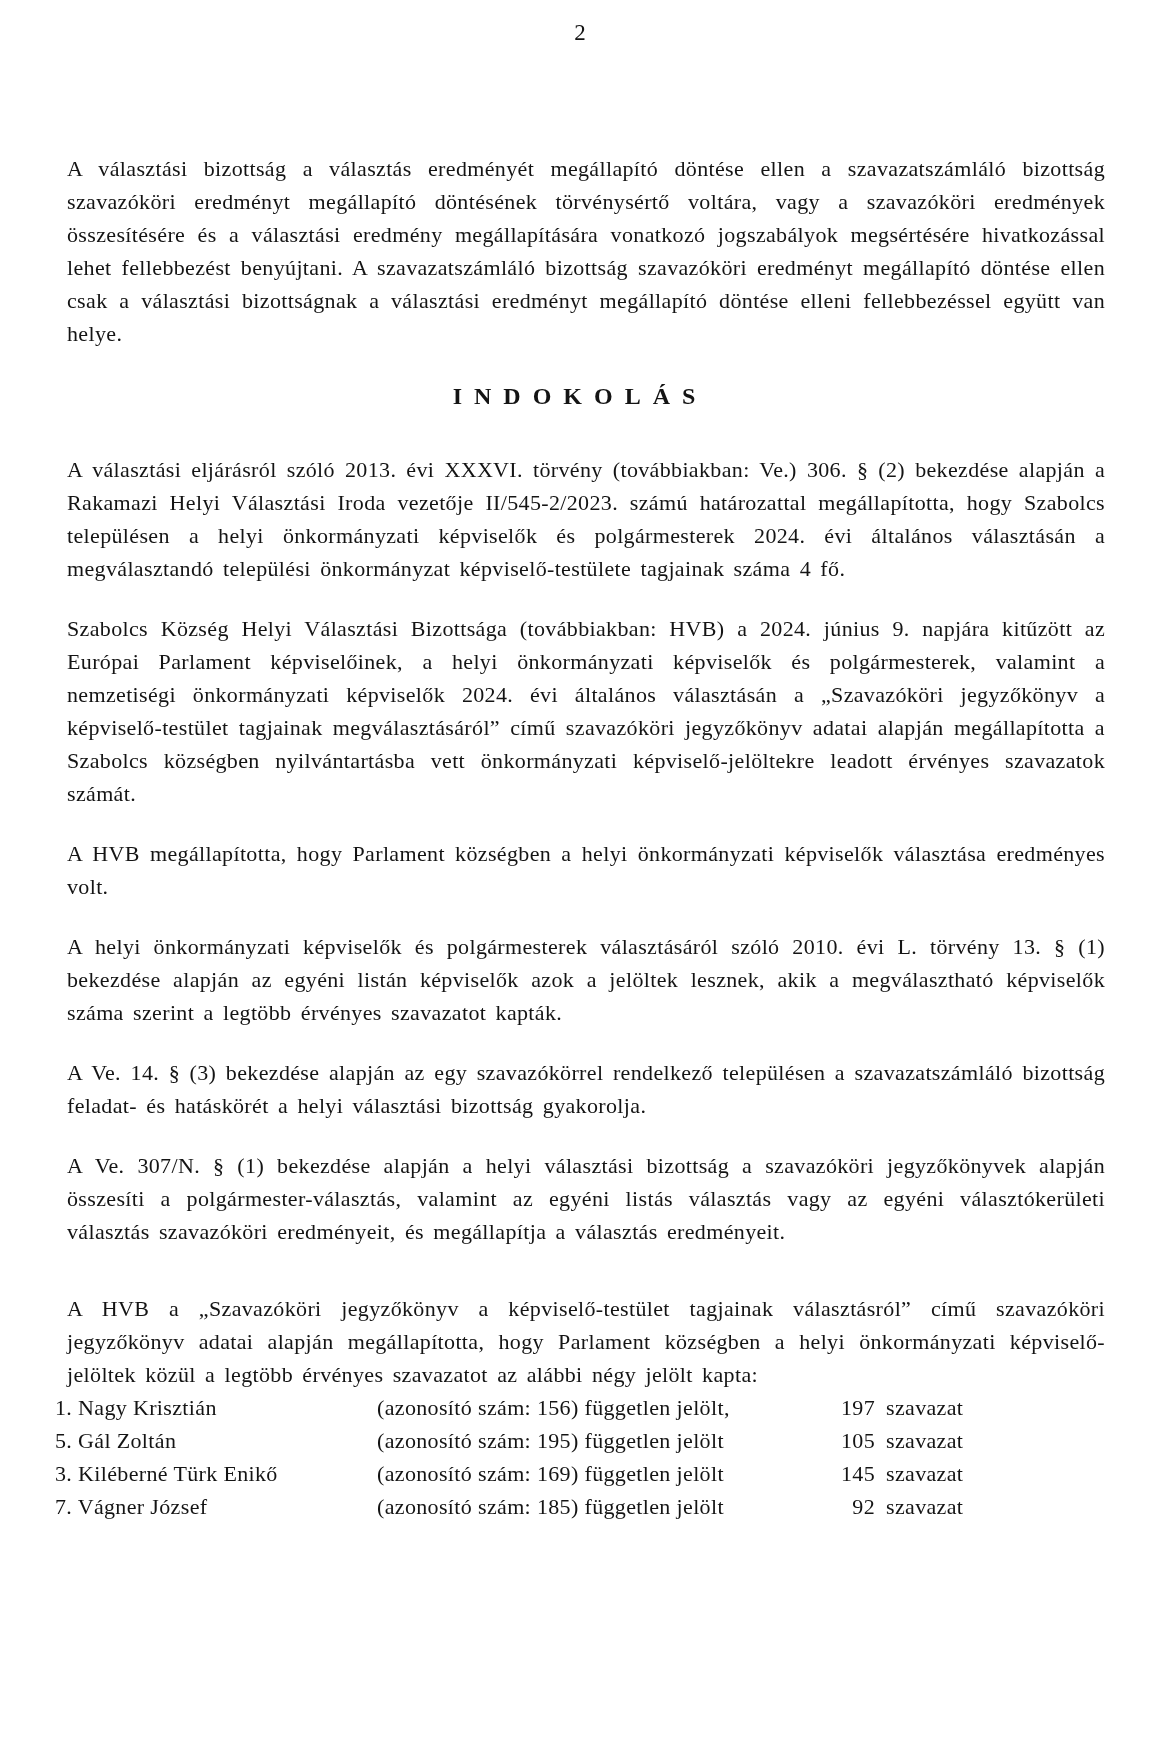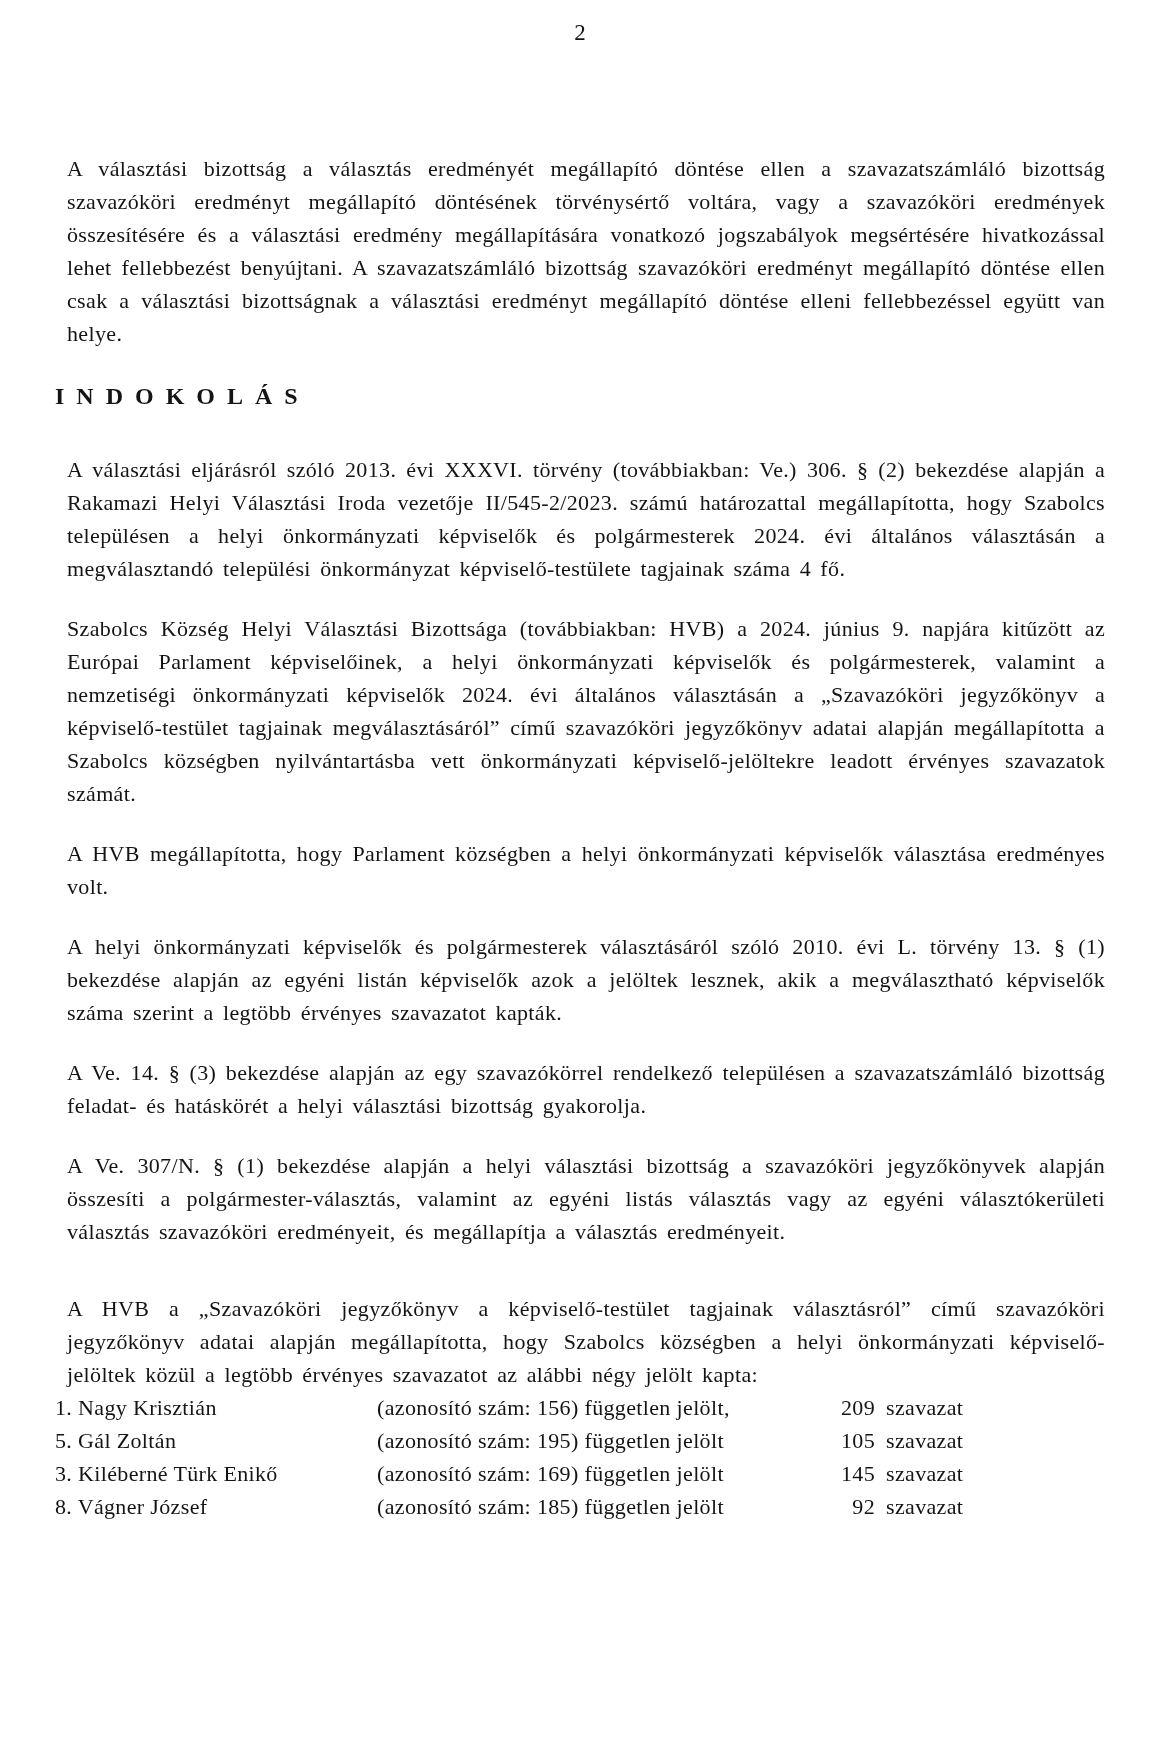--- a/index.html
+++ b/index.html
@@ -39,21 +39,21 @@
     text-align-last: left;
     margin: 0 0 27px 12px;
   }
   .para.tight-bottom {
     margin-bottom: 0;
   }
   .para.gap-large {
     margin-bottom: 44px;
   }
   .section-heading {
-    text-align: left;
+    text-align: center;
     font-weight: bold;
     font-size: 24px;
     line-height: 33px;
     letter-spacing: 12px;
     margin: 30px 0 40px 0;
   }
   .candidate-list {
     font-size: 22px;
     line-height: 33px;
     letter-spacing: 0.35px;
@@ -97,47 +97,47 @@
     <p class="para">Szabolcs Község Helyi Választási Bizottsága (továbbiakban: HVB) a 2024. június 9. napjára kitűzött az Európai Parlament képviselőinek, a helyi önkormányzati képviselők és polgármesterek, valamint a nemzetiségi önkormányzati képviselők 2024. évi általános választásán a „Szavazóköri jegyzőkönyv a képviselő-testület tagjainak megválasztásáról” című szavazóköri jegyzőkönyv adatai alapján megállapította a Szabolcs községben nyilvántartásba vett önkormányzati képviselő-jelöltekre leadott érvényes szavazatok számát.</p>
 
     <p class="para">A HVB megállapította, hogy Parlament községben a helyi önkormányzati képviselők választása eredményes volt.</p>
 
     <p class="para">A helyi önkormányzati képviselők és polgármesterek választásáról szóló 2010. évi L. törvény 13. § (1) bekezdése alapján az egyéni listán képviselők azok a jelöltek lesznek, akik a megválasztható képviselők száma szerint a legtöbb érvényes szavazatot kapták.</p>
 
     <p class="para">A Ve. 14. § (3) bekezdése alapján az egy szavazókörrel rendelkező településen a szavazatszámláló bizottság feladat- és hatáskörét a helyi választási bizottság gyakorolja.</p>
 
     <p class="para gap-large">A Ve. 307/N. § (1) bekezdése alapján a helyi választási bizottság a szavazóköri jegyzőkönyvek alapján összesíti a polgármester-választás, valamint az egyéni listás választás vagy az egyéni választókerületi választás szavazóköri eredményeit, és megállapítja a választás eredményeit.</p>
 
-    <p class="para tight-bottom">A HVB a „Szavazóköri jegyzőkönyv a képviselő-testület tagjainak választásról” című szavazóköri jegyzőkönyv adatai alapján megállapította, hogy Szabolcs községben a helyi önkormányzati képviselő-jelöltek közül a legtöbb érvényes szavazatot az alábbi négy jelölt kapta:</p>
+    <p class="para tight-bottom">A HVB a „Szavazóköri jegyzőkönyv a képviselő-testület tagjainak választásról” című szavazóköri jegyzőkönyv adatai alapján megállapította, hogy Parlament községben a helyi önkormányzati képviselő-jelöltek közül a legtöbb érvényes szavazatot az alábbi négy jelölt kapta:</p>
 
     <div class="candidate-list">
 
       <div class="cand-row">
         <span class="cand-name">1. Nagy Krisztián</span>
         <span class="cand-id">(azonosító szám: 156) független jelölt,</span>
-        <span class="cand-votes">209</span>
+        <span class="cand-votes">197</span>
         <span class="cand-votes-label">szavazat</span>
       </div>
 
       <div class="cand-row">
         <span class="cand-name">5. Gál Zoltán</span>
         <span class="cand-id">(azonosító szám: 195) független jelölt</span>
         <span class="cand-votes">105</span>
         <span class="cand-votes-label">szavazat</span>
       </div>
 
       <div class="cand-row">
         <span class="cand-name">3. Kiléberné Türk Enikő</span>
         <span class="cand-id">(azonosító szám: 169) független jelölt</span>
         <span class="cand-votes">145</span>
         <span class="cand-votes-label">szavazat</span>
       </div>
 
       <div class="cand-row">
-        <span class="cand-name">8. Vágner József</span>
+        <span class="cand-name">7. Vágner József</span>
         <span class="cand-id">(azonosító szám: 185) független jelölt</span>
         <span class="cand-votes">92</span>
         <span class="cand-votes-label">szavazat</span>
       </div>
 
     </div>
 
   </div>
 </div>
 

